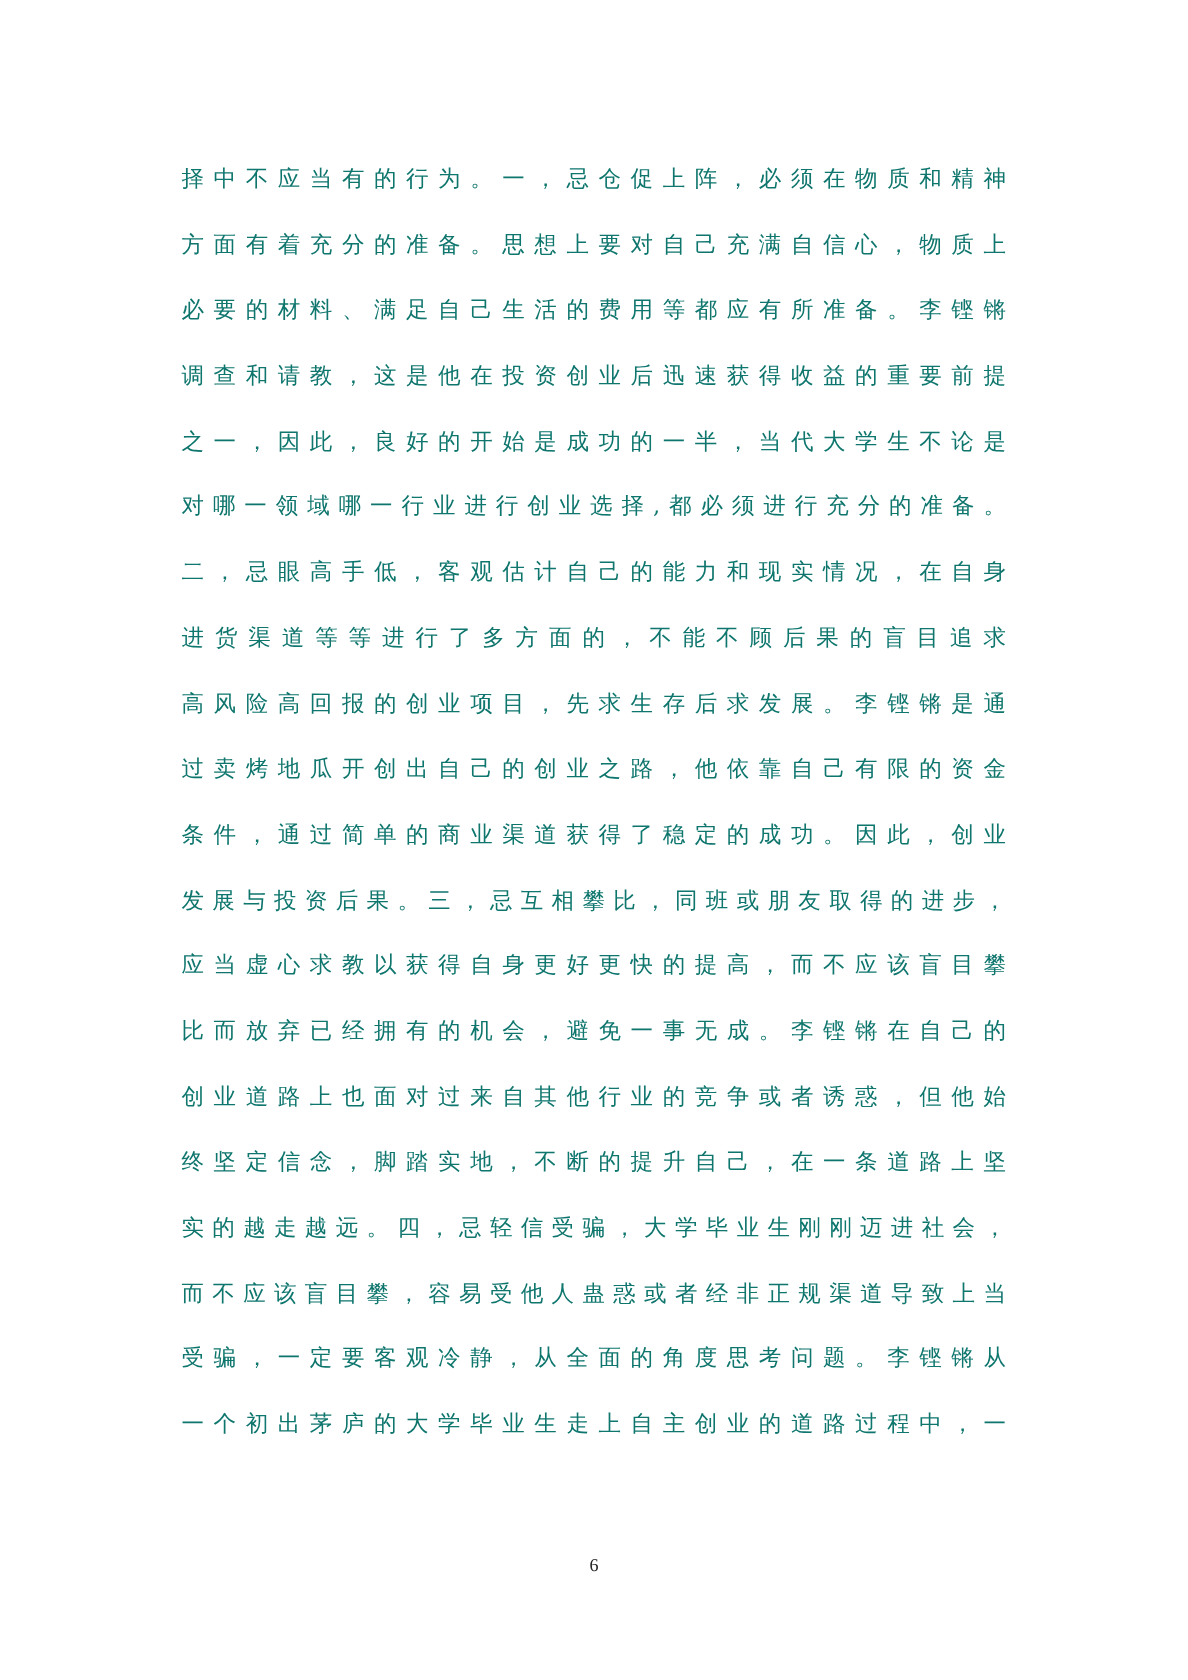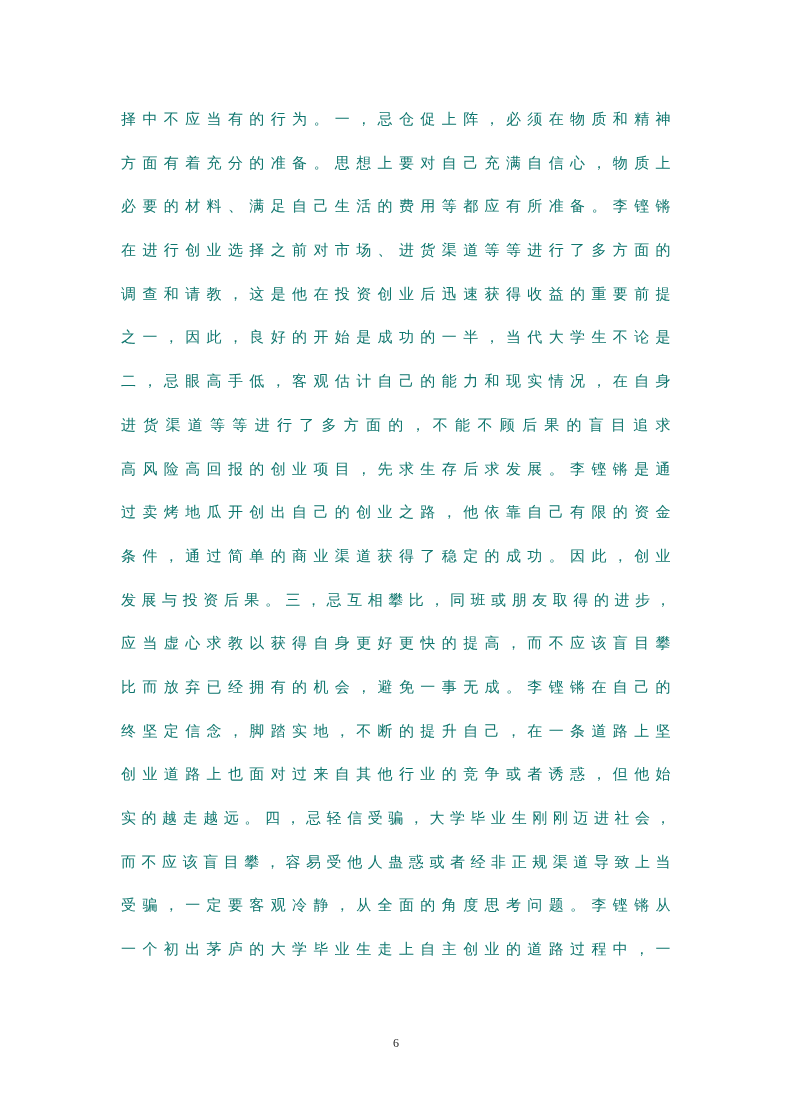--- a/index.html
+++ b/index.html
@@ -19,32 +19,32 @@
   }
 </style>
 </head>
 <body>
 
 <div class="page">
   <div class="body-text">
     <div class="line">择中不应当有的行为。一，忌仓促上阵，必须在物质和精神</div>
     <div class="line">方面有着充分的准备。思想上要对自己充满自信心，物质上</div>
     <div class="line">必要的材料、满足自己生活的费用等都应有所准备。李铿锵</div>
-    <div class="line">在进行创业选择之前对市场、进货渠道等等进行了多方面的</div>
     <div class="line">调查和请教，这是他在投资创业后迅速获得收益的重要前提</div>
     <div class="line">之一，因此，良好的开始是成功的一半，当代大学生不论是</div>
+    <div class="line">对哪一领域哪一行业进行创业选择,都必须进行充分的准备。</div>
     <div class="line">二，忌眼高手低，客观估计自己的能力和现实情况，在自身</div>
     <div class="line">进货渠道等等进行了多方面的，不能不顾后果的盲目追求</div>
     <div class="line">高风险高回报的创业项目，先求生存后求发展。李铿锵是通</div>
     <div class="line">过卖烤地瓜开创出自己的创业之路，他依靠自己有限的资金</div>
     <div class="line">条件，通过简单的商业渠道获得了稳定的成功。因此，创业</div>
     <div class="line">发展与投资后果。三，忌互相攀比，同班或朋友取得的进步，</div>
     <div class="line">应当虚心求教以获得自身更好更快的提高，而不应该盲目攀</div>
     <div class="line">比而放弃已经拥有的机会，避免一事无成。李铿锵在自己的</div>
+    <div class="line">创业道路上也面对过来自其他行业的竞争或者诱惑，但他始</div>
     <div class="line">终坚定信念，脚踏实地，不断的提升自己，在一条道路上坚</div>
-    <div class="line">创业道路上也面对过来自其他行业的竞争或者诱惑，但他始</div>
     <div class="line">实的越走越远。四，忌轻信受骗，大学毕业生刚刚迈进社会，</div>
     <div class="line">而不应该盲目攀，容易受他人蛊惑或者经非正规渠道导致上当</div>
     <div class="line">受骗，一定要客观冷静，从全面的角度思考问题。李铿锵从</div>
     <div class="line">一个初出茅庐的大学毕业生走上自主创业的道路过程中，一</div>
   </div>
   <div class="page-number">6</div>
 </div>
 
 </body></html>

